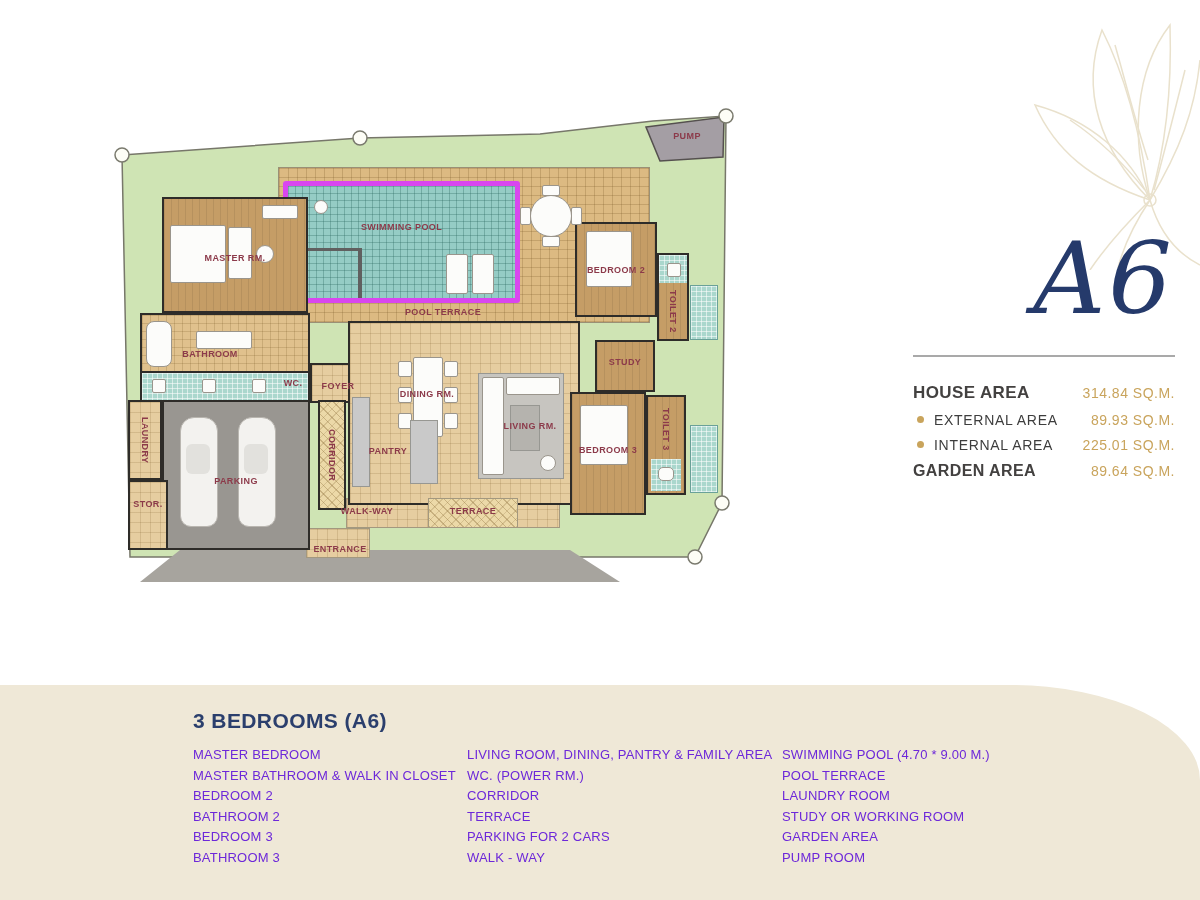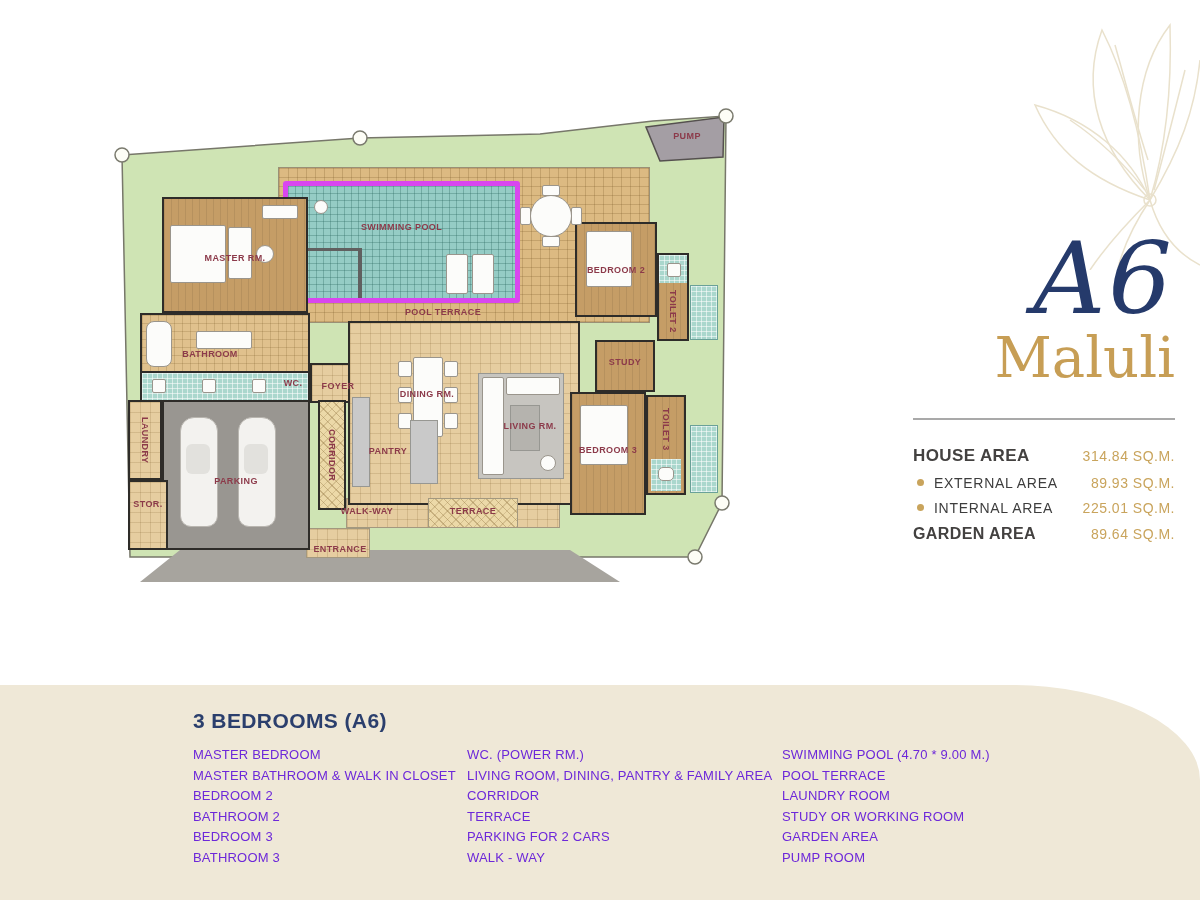--- a/index.html
+++ b/index.html
@@ -210,21 +210,20 @@
       <div class="furn" style="left:10px;top:70px;width:14px;height:12px;border-radius:5px;"></div>
     </div>
     <div class="vwrap" style="left:536px;top:296px;width:40px;height:56px;">
       <span class="rlabel">TOILET 3</span>
     </div>
     <div class="zone grid-teal" style="left:580px;top:320px;width:28px;height:68px;border:1px solid #6aa198;z-index:2;"></div>
   </div>
 
   <div class="side">
     <div class="unit-code">A6</div>
-    <div class="unit-name">Maluli</div>
     <hr class="side-divider">
     <div class="stats">
       <div class="stat-row">
         <span class="stat-label house">HOUSE AREA</span>
         <span class="stat-value">314.84 SQ.M.</span>
       </div>
       <div class="stat-row sub">
         <span class="stat-label"><span class="bullet"></span><span>EXTERNAL AREA</span></span>
         <span class="stat-value">89.93 SQ.M.</span>
       </div>
@@ -243,22 +242,22 @@
     <div class="legend-heading">3 BEDROOMS (A6)</div>
     <div class="legend-col col1">
       <div class="item">MASTER BEDROOM</div>
       <div class="item">MASTER BATHROOM &amp; WALK IN CLOSET</div>
       <div class="item">BEDROOM 2</div>
       <div class="item">BATHROOM 2</div>
       <div class="item">BEDROOM 3</div>
       <div class="item">BATHROOM 3</div>
     </div>
     <div class="legend-col col2">
+      <div class="item">LIVING ROOM, DINING, PANTRY &amp; FAMILY AREA</div>
       <div class="item">WC. (POWER RM.)</div>
-      <div class="item">LIVING ROOM, DINING, PANTRY &amp; FAMILY AREA</div>
       <div class="item">CORRIDOR</div>
       <div class="item">TERRACE</div>
       <div class="item">PARKING FOR 2 CARS</div>
       <div class="item">WALK - WAY</div>
     </div>
     <div class="legend-col col3">
       <div class="item">SWIMMING POOL (4.70 * 9.00 M.)</div>
       <div class="item">POOL TERRACE</div>
       <div class="item">LAUNDRY ROOM</div>
       <div class="item">STUDY OR WORKING ROOM</div>

